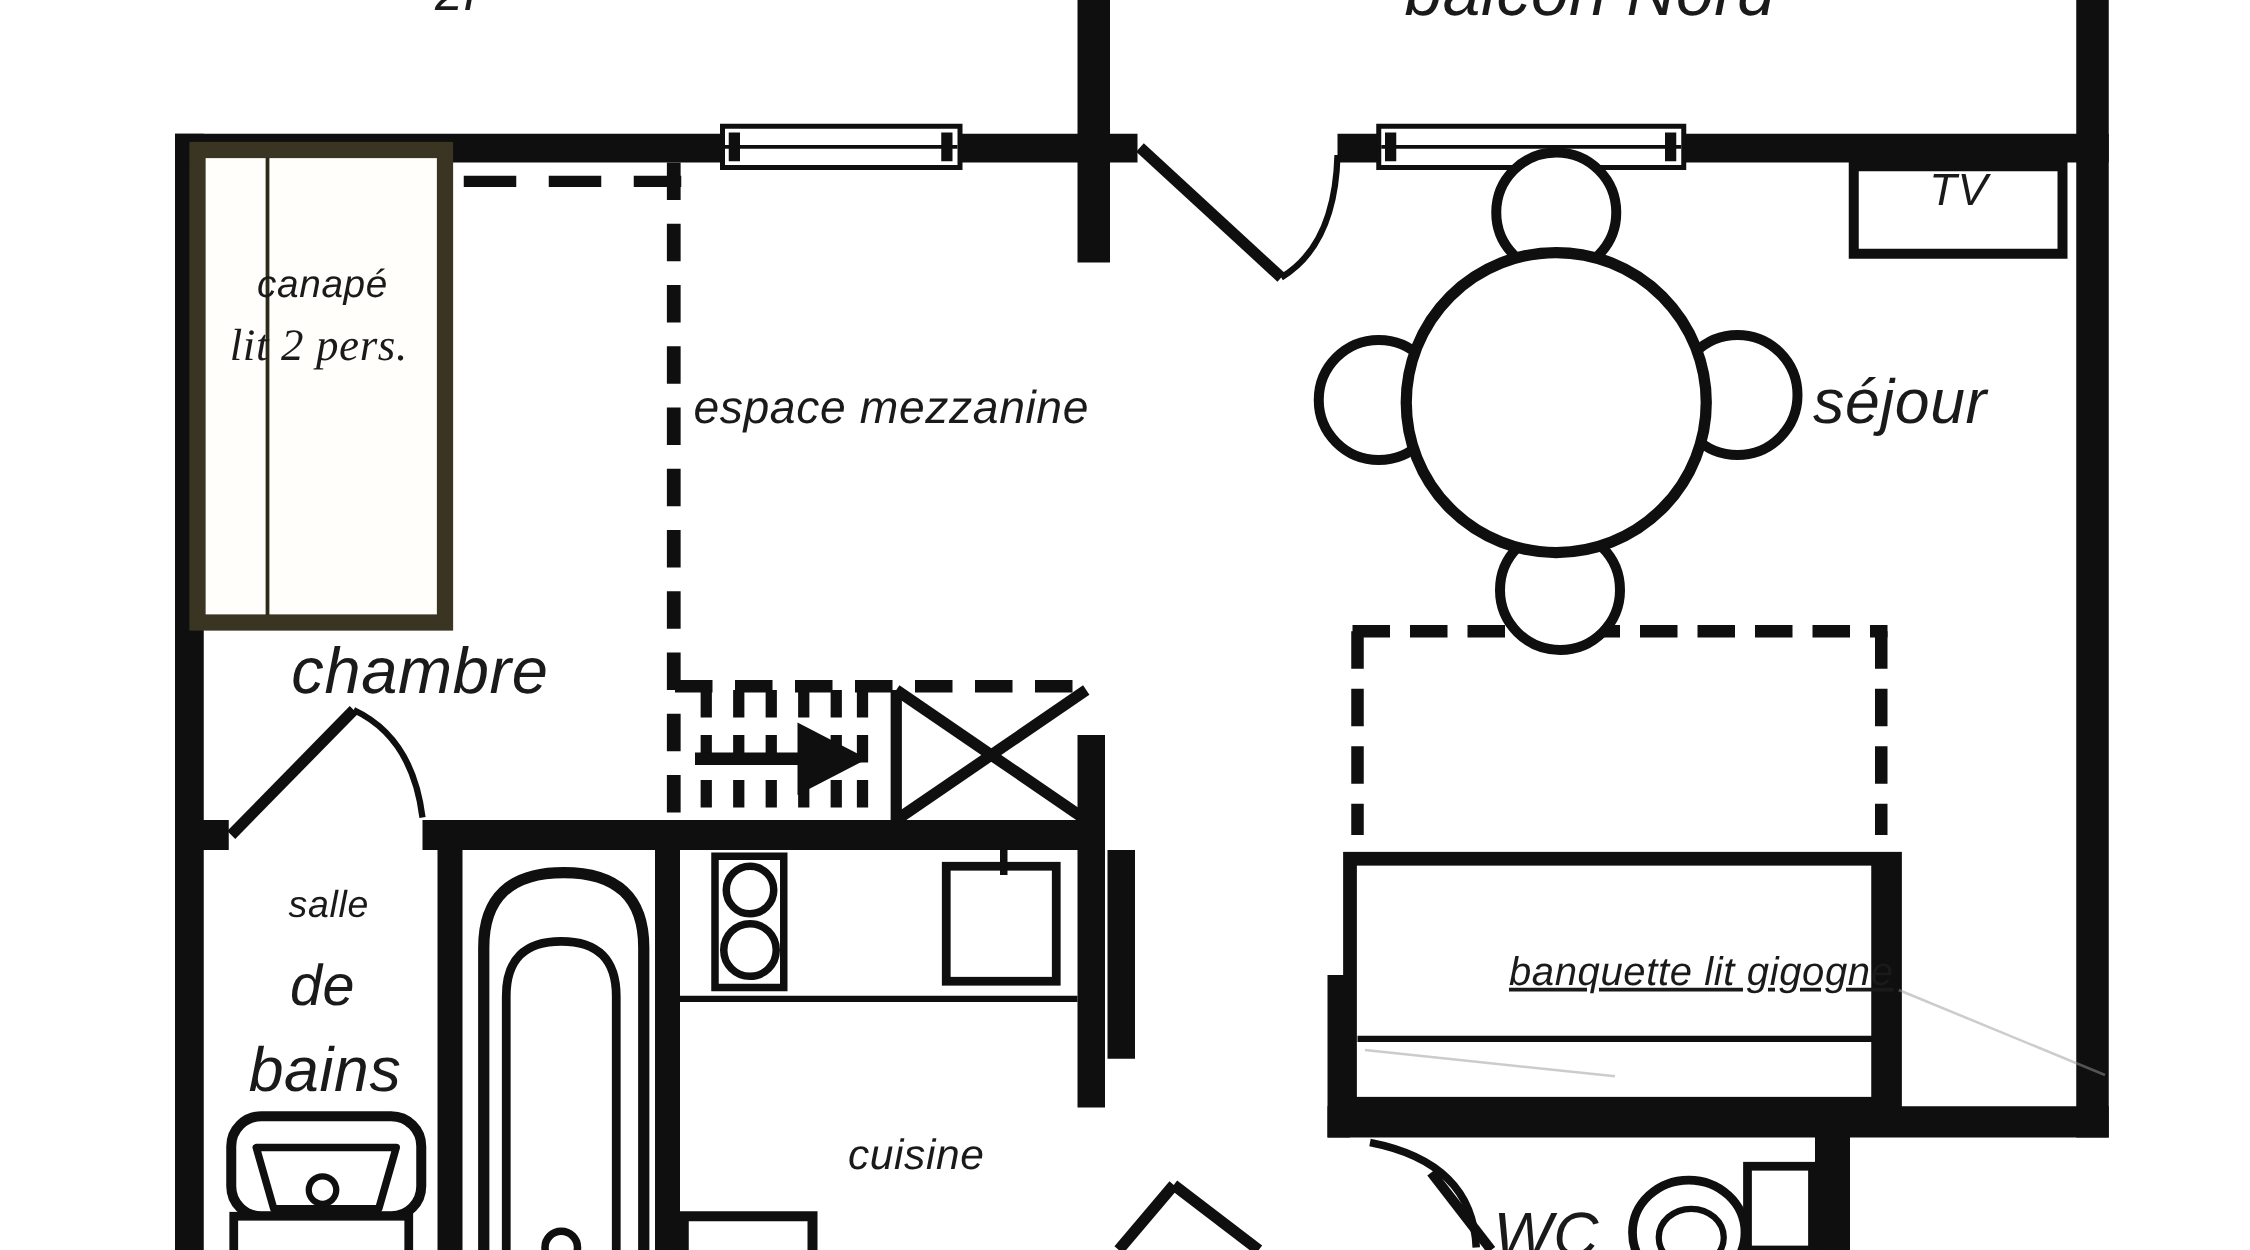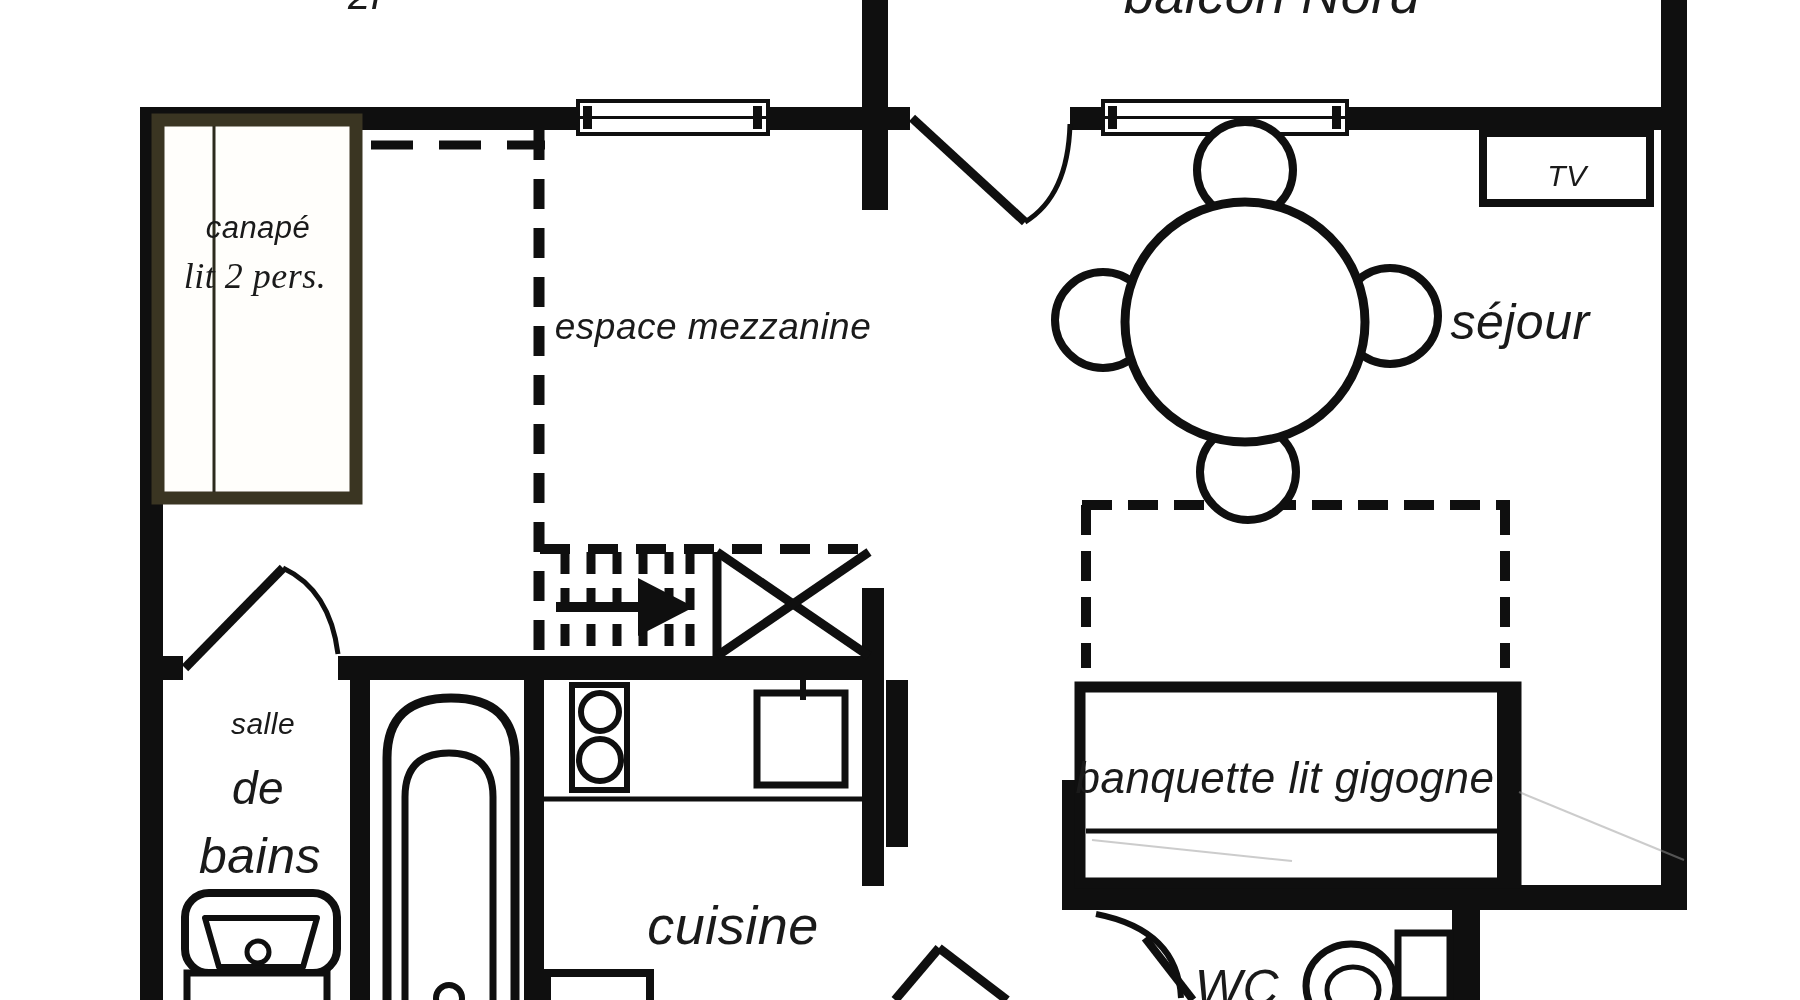--- a/index.html
+++ b/index.html
@@ -172,25 +172,26 @@
 
   <div class="lbl" style="left:1272px;top:-6px;font-size:54px;">balcon Nord</div>
 
   <div class="lbl" style="left:258px;top:228px;font-size:31px;">canapé</div>
   <div class="lbl" style="left:255px;top:277px;font-size:36px;font-family:Liberation Serif, serif;">lit 2 pers.</div>
 
   <div class="lbl" style="left:1520px;top:322px;font-size:50px;">séjour</div>
 
   <div class="lbl" style="left:713px;top:327px;font-size:37px;">espace mezzanine</div>
 
-  <div class="lbl" style="left:1567px;top:176px;font-size:30px;">TV</div>
+  <div class="lbl" style="left:1567px;top:152px;font-size:36px;">TV</div>
 
+  <div class="lbl" style="left:336px;top:538px;font-size:52px;">chambre</div>
 
   <div class="lbl" style="left:263px;top:724px;font-size:30px;">salle</div>
   <div class="lbl" style="left:258px;top:788px;font-size:46px;">de</div>
   <div class="lbl" style="left:260px;top:856px;font-size:50px;">bains</div>
 
-  <div class="lbl" style="left:733px;top:925px;font-size:54px;">cuisine</div>
+  <div class="lbl" style="left:733px;top:925px;font-size:34px;">cuisine</div>
 
-  <div class="lbl" style="left:1285px;top:778px;font-size:44px;">banquette lit gigogne</div>
+  <div class="lbl" style="left:1361px;top:778px;font-size:32px;text-decoration:underline;">banquette lit gigogne</div>
 
   <div class="lbl" style="left:1237px;top:988px;font-size:50px;">WC</div>
 </div>
 
 </body></html>

